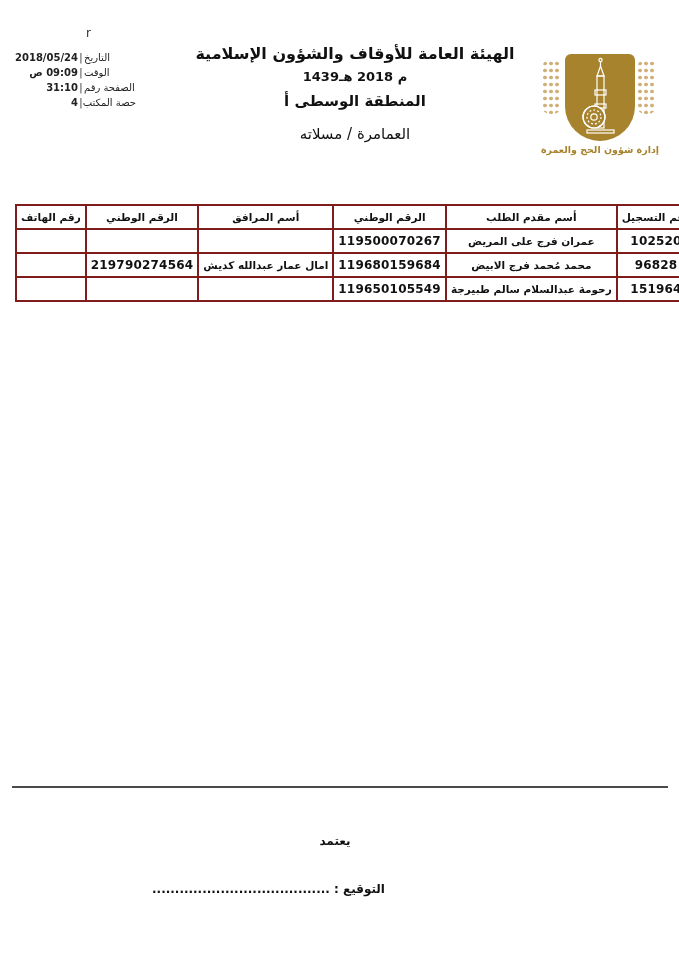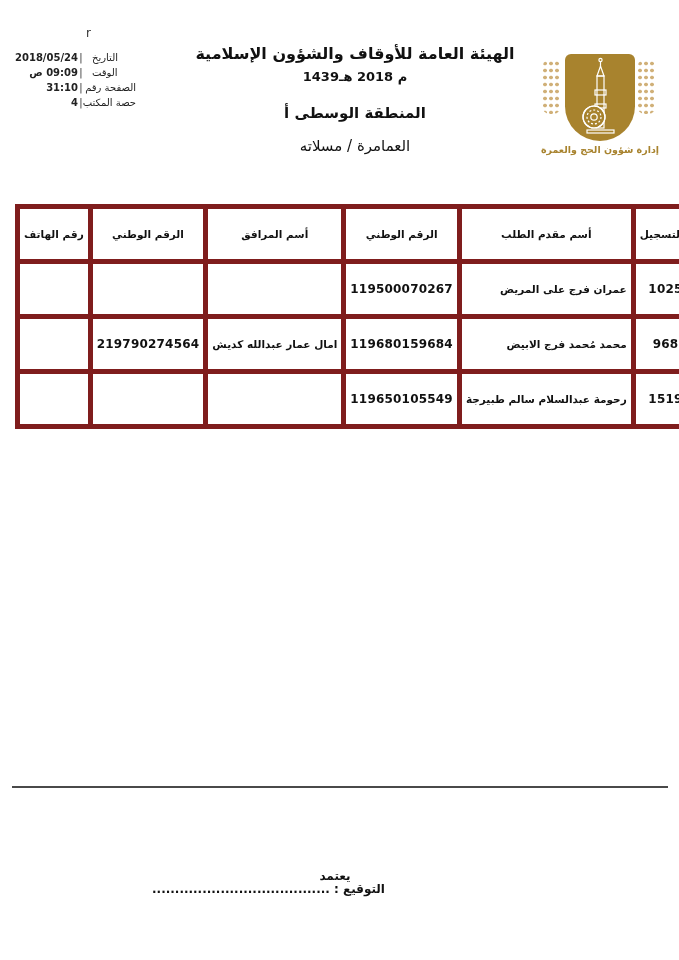--- a/index.html
+++ b/index.html
@@ -6,50 +6,50 @@
   body{
     width:679px;height:960px;background:#ffffff;position:relative;
     font-family:"DejaVu Sans",sans-serif;color:#111;overflow:hidden;
   }
   
   .page-mark{position:absolute;left:86px;top:26px;font-size:12px;color:#333;}
   .meta-block{position:absolute;left:6px;top:50px;width:130px;font-size:10px;color:#222;}
   .meta-row{display:grid;grid-template-columns:72px 6px 52px;direction:ltr;line-height:15px;}
   .meta-val{text-align:right;direction:rtl;font-weight:bold;white-space:nowrap;}
   .meta-bar{text-align:center;color:#333;}
-  .meta-lbl{direction:rtl;text-align:left;white-space:nowrap;margin-left:8px;}
+  .meta-lbl{direction:rtl;text-align:left;white-space:nowrap;}
   
   .header-center{position:absolute;left:163px;width:384px;top:42px;text-align:center;direction:rtl;}
   .org-title{font-size:16px;font-weight:bold;line-height:24px;}
   .report-title{font-size:15px;font-weight:bold;line-height:21px;margin-top:14px;}
   .report-title-years{font-size:13px;font-weight:bold;line-height:21px;}
-  .region-title{font-size:15px;font-weight:bold;margin-top:16px;line-height:21px;}
+  .region-title{font-size:15px;font-weight:bold;margin-top:4px;line-height:21px;}
   .office-title{font-size:15px;font-weight:normal;margin-top:12px;line-height:21px;}
   
   .logo{position:absolute;left:536px;top:26px;width:128px;height:142px;}
   .logo-shield{position:absolute;left:29px;top:28px;width:70px;height:87px;background:#a8832e;
     border-radius:6px 6px 50% 50% / 6px 6px 40% 40%;}
   .logo-ornament{position:absolute;top:34px;width:19px;height:54px;opacity:.85;
     background-image:radial-gradient(circle at 50% 50%, #c8a361 1.5px, rgba(0,0,0,0) 2.2px);
     background-size:6px 7px;border-radius:8px;}
   .logo-ornament.left{left:6px;}
   .logo-ornament.right{left:101px;}
   .logo-caption{position:absolute;left:0;top:118px;width:128px;text-align:center;
     color:#a8832e;font-size:9.5px;font-weight:bold;letter-spacing:-0.3px;direction:rtl;}
   
   table.pilgrims{position:absolute;left:15px;top:204px;border-collapse:collapse;direction:rtl;
     table-layout:fixed;font-size:10.5px;}
-  table.pilgrims th,table.pilgrims td{border:5px solid #7f1d1d;padding:16px 4px;height:18px;
+  table.pilgrims th,table.pilgrims td{border:2px solid #7f1d1d;padding:2px 4px;height:18px;
     overflow:hidden;white-space:nowrap;}
   table.pilgrims th{font-weight:bold;text-align:center;font-size:10.5px;}
   td.c-num{font-weight:bold;text-align:center;font-size:12px;letter-spacing:0.2px;}
-  td.c-name{font-weight:bold;text-align:right;}
+  td.c-name{font-weight:bold;text-align:center;}
   
   .divider{position:absolute;left:12px;top:786px;width:656px;height:2px;background:#4a4a4a;}
-  .approve-block{position:absolute;left:185px;top:868px;width:300px;text-align:center;direction:rtl;}
+  .approve-block{position:absolute;left:185px;top:833px;width:300px;text-align:center;direction:rtl;}
   .approve-label{font-size:12px;font-weight:bold;line-height:17px;}
   .approver-name{font-size:12px;font-weight:bold;line-height:18px;}
   .sig-line{position:absolute;right:294px;top:882px;direction:rtl;white-space:nowrap;
     font-size:12px;font-weight:bold;}
   .sig-dots{font-weight:bold;letter-spacing:1px;}
 </style>
 </head>
 <body>
 
 <span class="page-mark">r</span>

